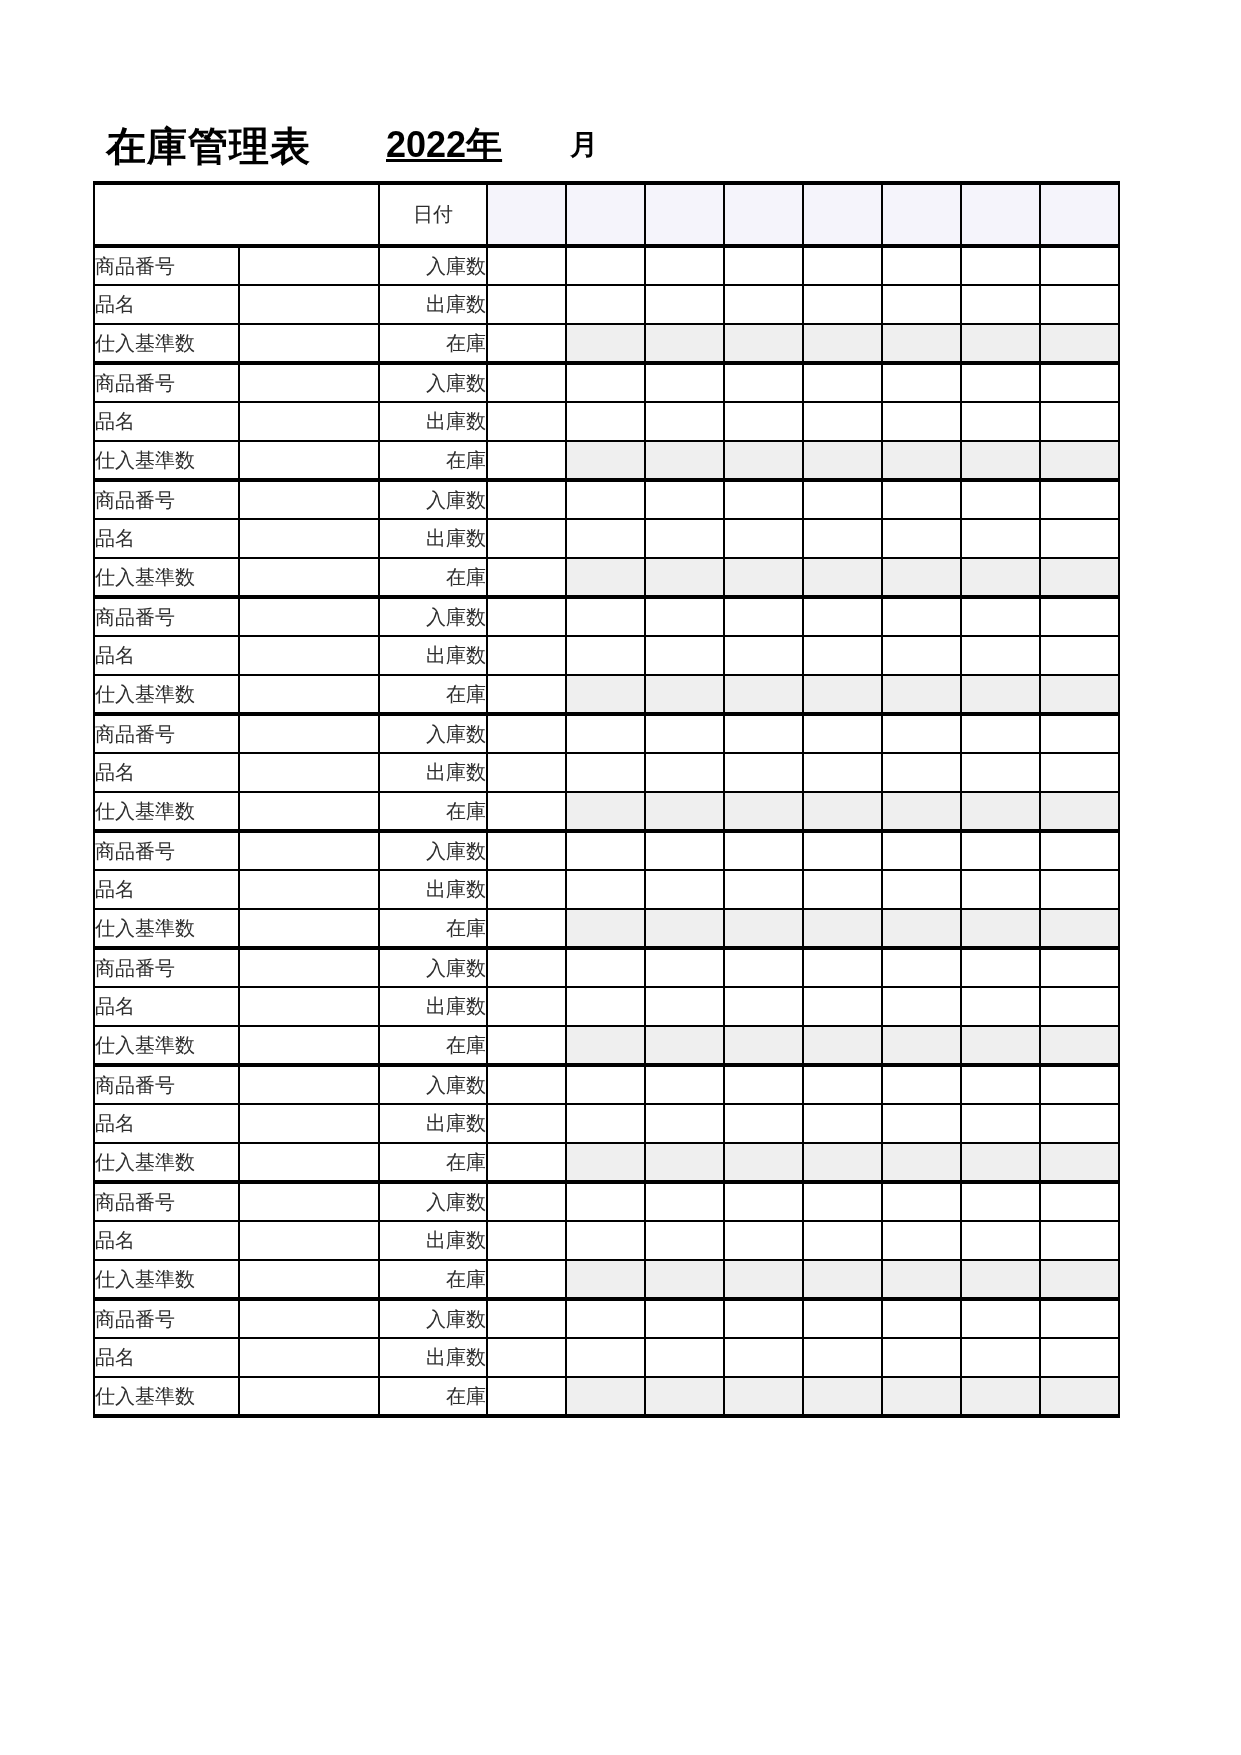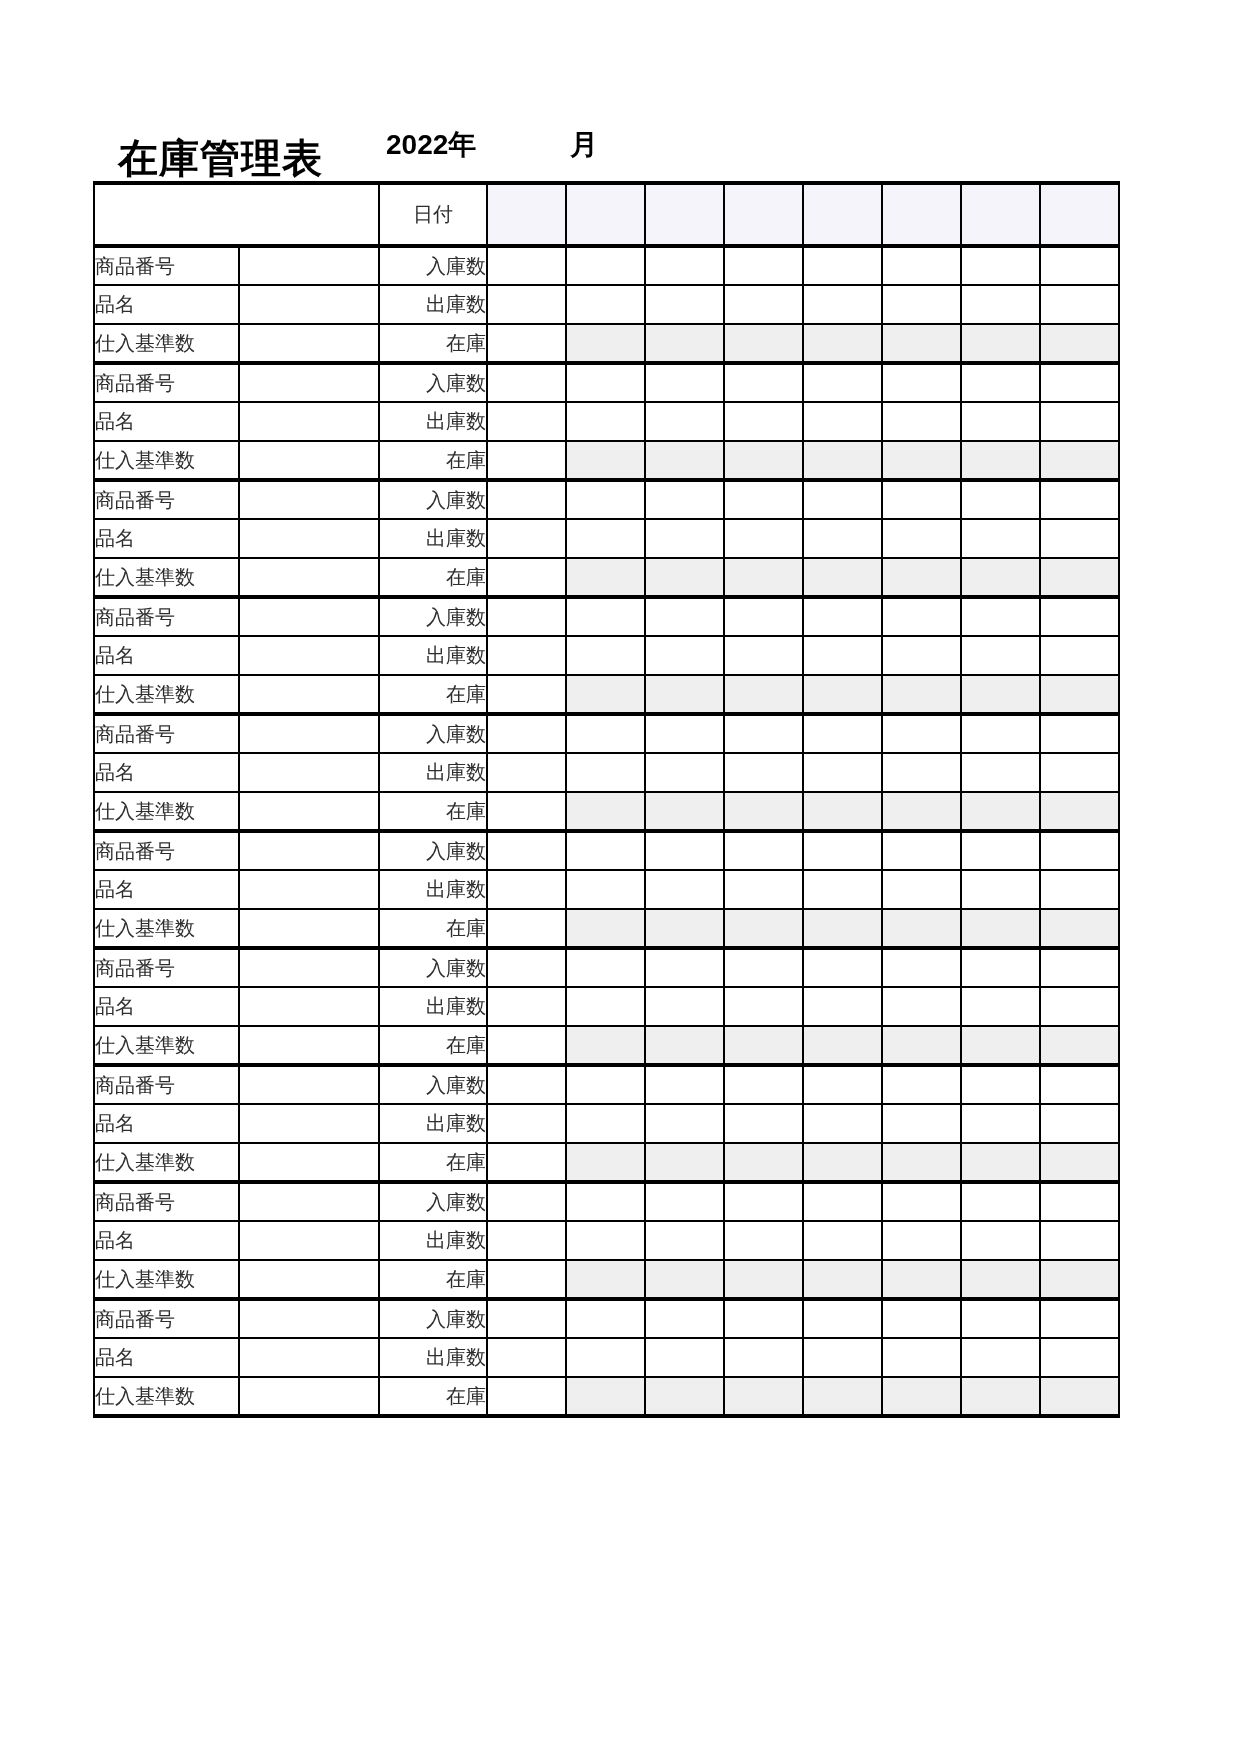--- a/index.html
+++ b/index.html
@@ -2,27 +2,27 @@
 <html><head>
 <meta charset="utf-8">
 <style>
   html,body{margin:0;padding:0;}
   body{
     width:1241px;height:1755px;background:#ffffff;position:relative;
     font-family:"Liberation Sans","DejaVu Sans",sans-serif;
     -webkit-font-smoothing:antialiased;
   }
   .page-title{
-    position:absolute;left:106px;top:122px;margin:12px;
+    position:absolute;left:106px;top:122px;margin:0;
     font-size:40px;line-height:48px;font-weight:bold;color:#000;
     letter-spacing:1px;
   }
   .year-label{
     position:absolute;left:386px;top:128px;
-    font-size:28px;line-height:34px;font-weight:bold;color:#000;
+    font-size:36px;line-height:34px;font-weight:bold;color:#000;text-decoration:underline;
   }
   .month-label{
     position:absolute;left:570px;top:128px;
     font-size:28px;line-height:34px;font-weight:bold;color:#000;
   }
   table.inv{
     position:absolute;left:93px;top:181px;
     border-collapse:collapse;table-layout:fixed;
   }
   table.inv td{

